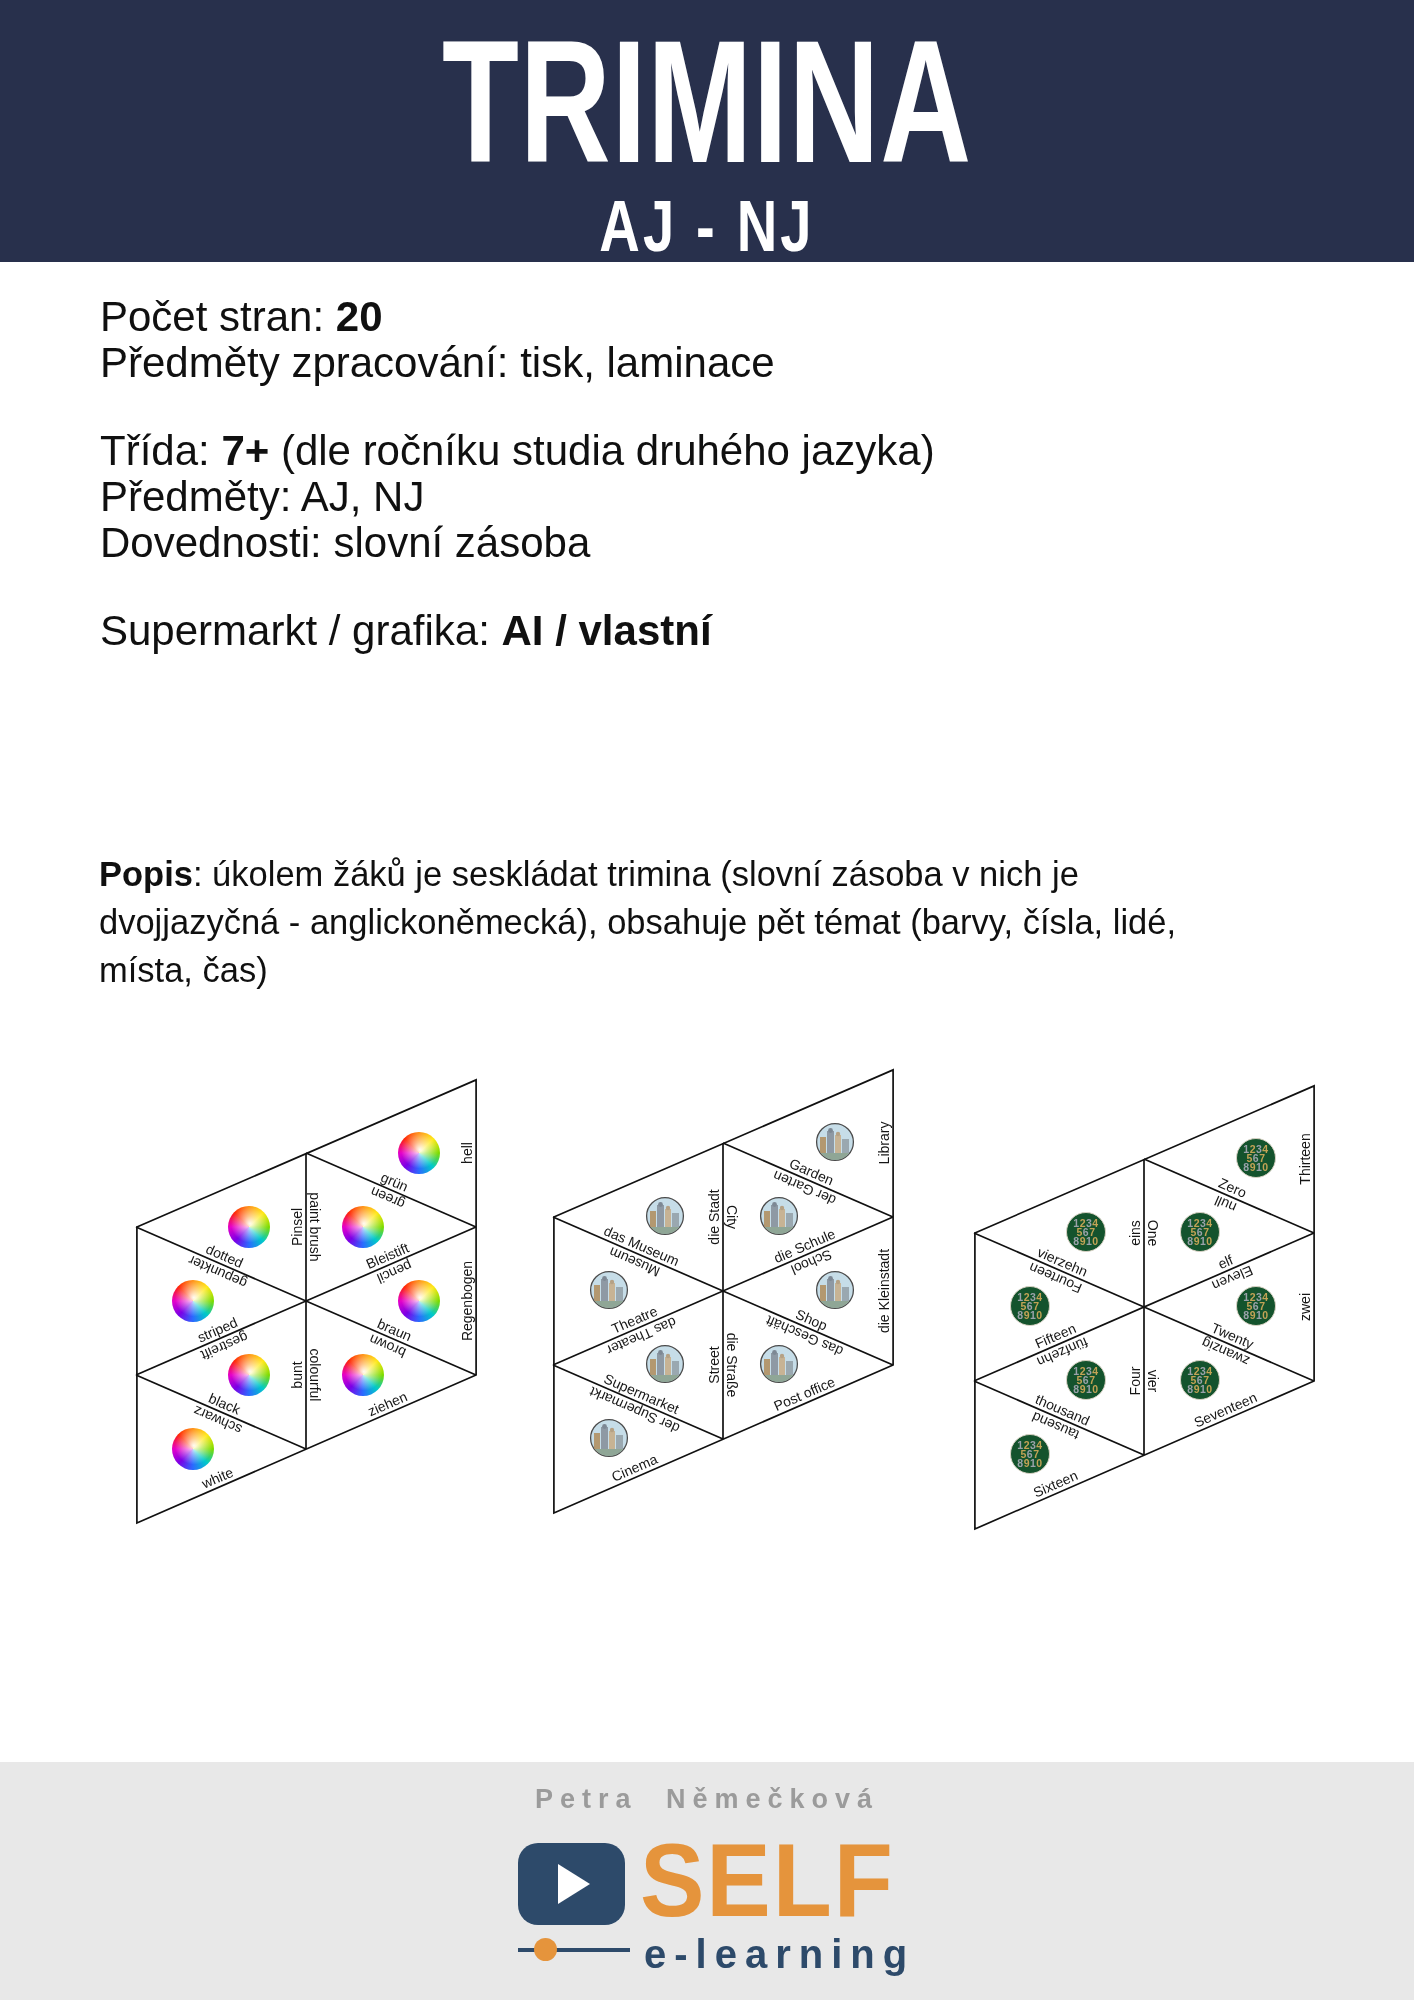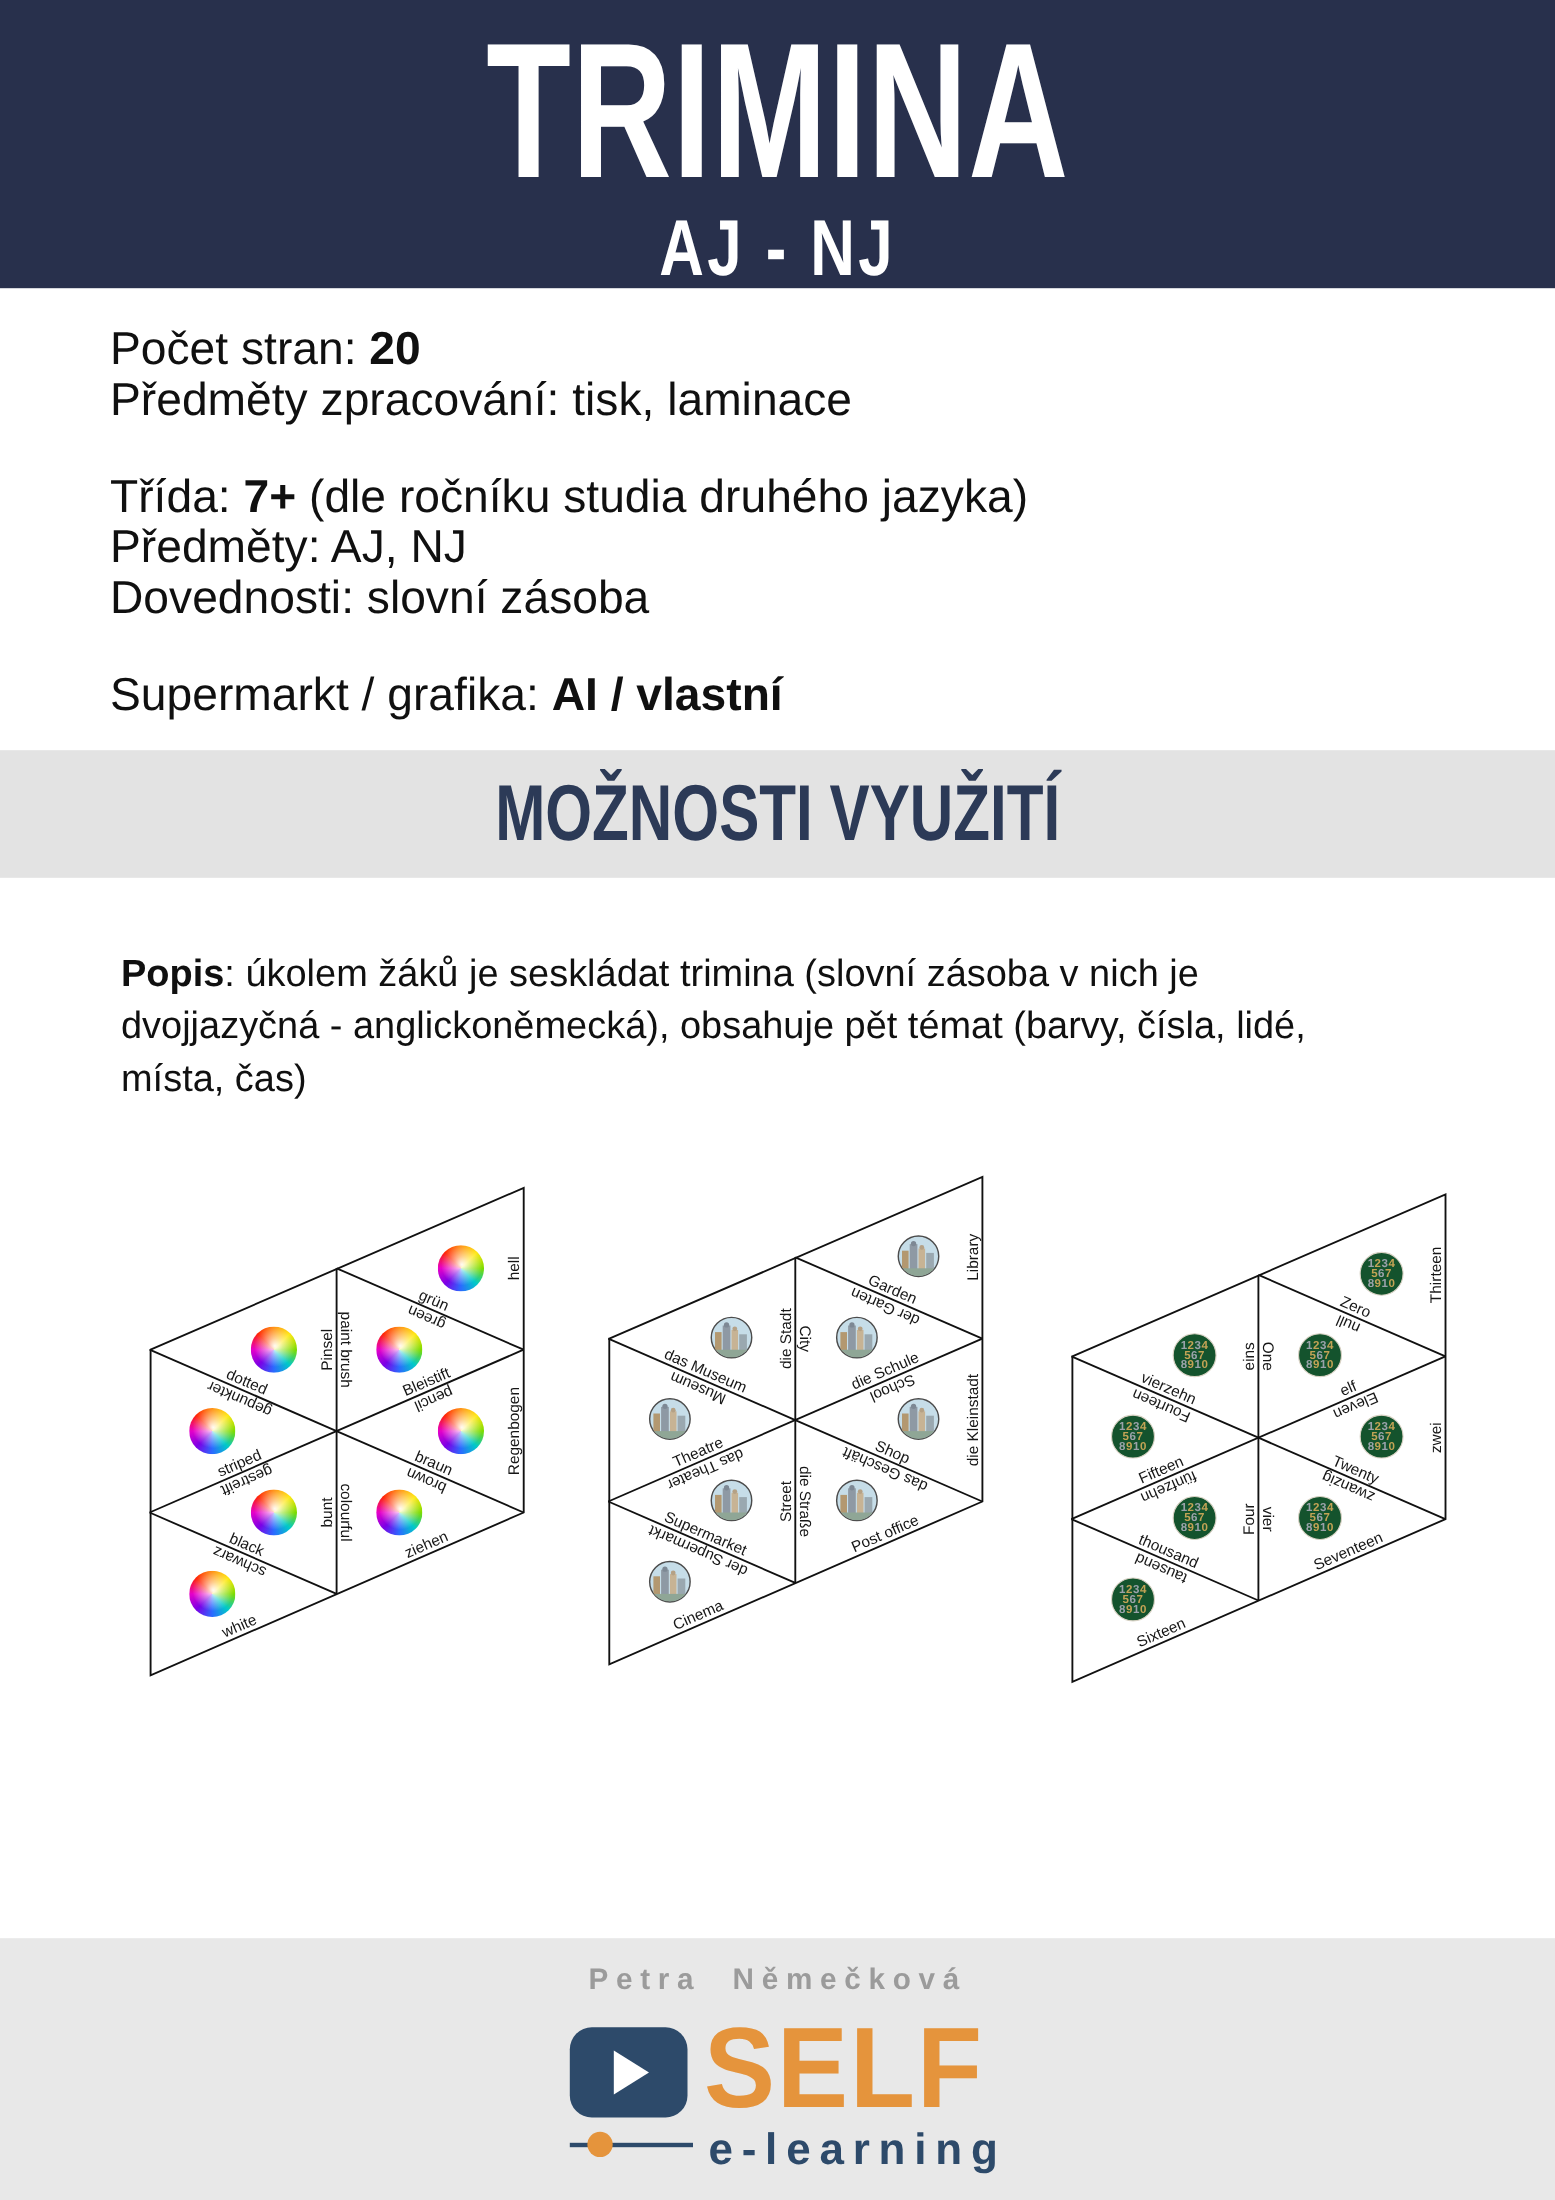--- a/index.html
+++ b/index.html
@@ -19,21 +19,21 @@
   .info-line{position:absolute;left:100px;color:#101010;font-size:42px;line-height:46px;white-space:nowrap;}
   .info-line b{font-weight:700;}
 
   
   .banner{position:absolute;left:0;top:682px;width:1414px;height:116px;background:#e3e3e3;}
   .banner-title{position:absolute;left:0;top:22px;width:1414px;text-align:center;
         color:#2c3a57;font-size:72px;line-height:72px;font-weight:700;
         transform:scaleX(0.76);transform-origin:50% 50%;white-space:nowrap;}
 
   
-  .desc{position:absolute;left:95px;top:846px;width:1120px;margin:15px;
+  .desc{position:absolute;left:95px;top:846px;width:1120px;margin:4px;
         color:#101010;font-size:34.5px;line-height:48px;}
   .desc b{font-weight:800;}
 
   
   .puzzle{position:absolute;width:345px;height:445px;}
   .psvg{overflow:visible;}
   .psvg text{font-size:14px;fill:#161616;font-family:"Liberation Sans",sans-serif;}
   .picon{position:absolute;width:42px;height:42px;}
   .ball{border-radius:50%;
     background:
@@ -68,23 +68,20 @@
 
   <section>
     <div class="info-line" style="top:294px"><span>Počet stran: </span><b>20</b></div>
     <div class="info-line" style="top:340px">Předměty zpracování: tisk, laminace</div>
     <div class="info-line" style="top:428px"><span>Třída: </span><b>7+</b><span> (dle ročníku studia druhého jazyka)</span></div>
     <div class="info-line" style="top:474px">Předměty: AJ, NJ</div>
     <div class="info-line" style="top:520px">Dovednosti: slovní zásoba</div>
     <div class="info-line" style="top:608px"><span>Supermarkt / grafika: </span><b>AI / vlastní</b></div>
   </section>
 
-  <section class="banner">
-    <div class="banner-title">MOŽNOSTI VYUŽITÍ</div>
-  </section>
 
   <p class="desc"><b>Popis</b><span>: úkolem žáků je seskládat trimina (slovní zásoba v nich je dvojjazyčná - anglickoněmecká), obsahuje pět témat (barvy, čísla, lidé, místa, čas)</span></p>
 
   <div class="puzzle" style="left:136px;top:1079px"><svg class="psvg" width="345" height="445" viewBox="0 0 345 445">
         <path d="M0.9,148 L340.1,0.9 L340.1,296 L0.9,444 Z" fill="#ffffff" stroke="#111" stroke-width="1.7"></path>
         <line x1="170" y1="74" x2="170" y2="370" stroke="#111" stroke-width="1.7"></line>
         <line x1="0" y1="296" x2="340" y2="148" stroke="#111" stroke-width="1.7"></line>
         <line x1="0" y1="148" x2="170" y2="222" stroke="#111" stroke-width="1.7"></line>
         <line x1="170" y1="74" x2="340" y2="148" stroke="#111" stroke-width="1.7"></line>
         <line x1="170" y1="222" x2="340" y2="296" stroke="#111" stroke-width="1.7"></line>

